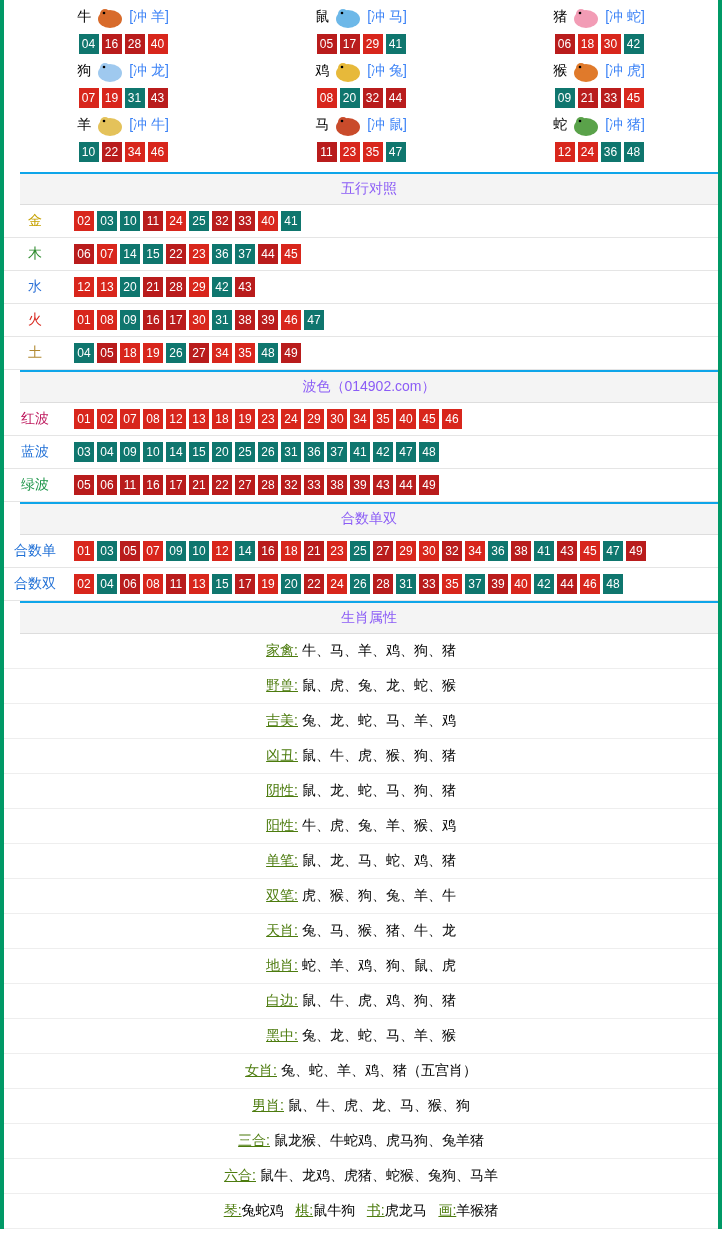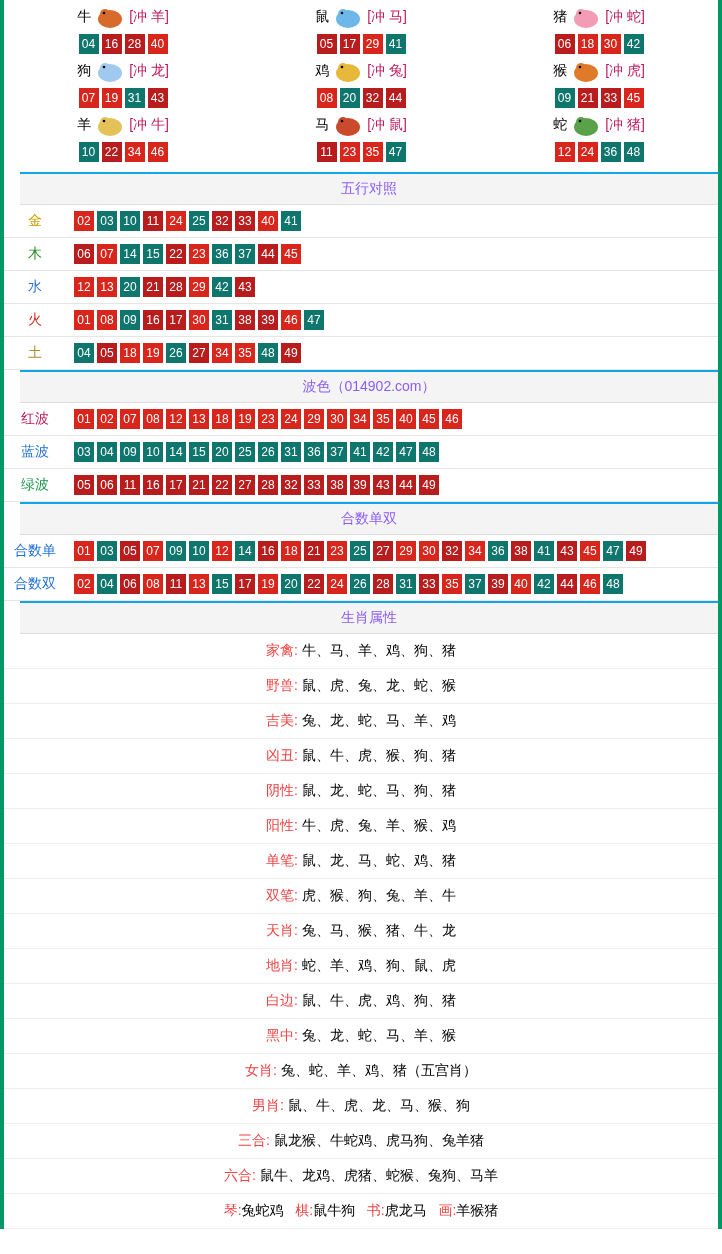--- a/index.html
+++ b/index.html
@@ -2,42 +2,42 @@
 <html><head>
 <meta charset="utf-8">
 <style>
   * { box-sizing: border-box; margin: 0; padding: 0; }
   body { font-family: "Microsoft YaHei", Arial, sans-serif; font-size: 14px; background: #fff; width: 722px; }
   .outer { border-left: 4px solid #009966; border-right: 4px solid #009966; padding: 0; }
   .zodiac-grid { display: grid; grid-template-columns: repeat(3, 1fr); gap: 4px 0; padding: 4px 0 10px; }
   .zodiac-cell { text-align: center; }
   .zodiac-row1 { display: flex; align-items: center; justify-content: center; gap: 2px; margin-bottom: 4px; }
   .zodiac-name { font-size: 14px; color: #000; }
-  .zodiac-conflict { font-size: 14px; color: #be185d; }
+  .zodiac-conflict { font-size: 14px; color: #3b82f6; }
   .zicon { width: 34px; height: 26px; display: inline-block; }
   .num-row { display: flex; justify-content: center; gap: 3px; }
   .num, .numS { width: 20px; height: 20px; line-height: 20px; font-size: 12px; color: #fff; text-align: center; display: inline-block; }
   .c-red { background: #d8261c; }
   .c-blue { background: #0f766e; }
   .c-green { background: #b91c1c; }
   .section-title { background: #f4f4f4; text-align: center; font-size: 14px; color: #8b5cf6; padding: 6px 0; border-top: 2px solid #0ea5e9; border-bottom: 1px solid #ddd; margin-left: 16px; }
   table.kv { width: 100%; border-collapse: collapse; }
   table.kv td { border-bottom: 1px solid #e5e5e5; padding: 6px 8px; vertical-align: middle; }
   table.kv td.lab { width: 62px; text-align: center; font-size: 14px; }
   .lab-gold { color: #c6a100; }
   .lab-wood { color: #2e8b2e; }
   .lab-water { color: #2a6fd6; }
   .lab-fire { color: #d8261c; }
   .lab-earth { color: #b08830; }
   .lab-red { color: #be185d; }
   .lab-blue { color: #1f6fd6; }
   .lab-green { color: #1a9447; }
   .cell-nums { display: flex; flex-wrap: wrap; gap: 3px; align-items: flex-end; }
   .attr-row { text-align: center; padding: 8px 0; border-bottom: 1px solid #eee; font-size: 14px; }
-  .attr-label { color: #ef4444; }
+  .attr-label { color: #4d7c0f; text-decoration: underline; }
   .attr-val { color: #000; }
 </style>
 </head>
 <body>
 
 <div class="outer">
 
   <div class="zodiac-grid" id="zodiac-grid">
       <div class="zodiac-cell">
        <div class="zodiac-row1">

